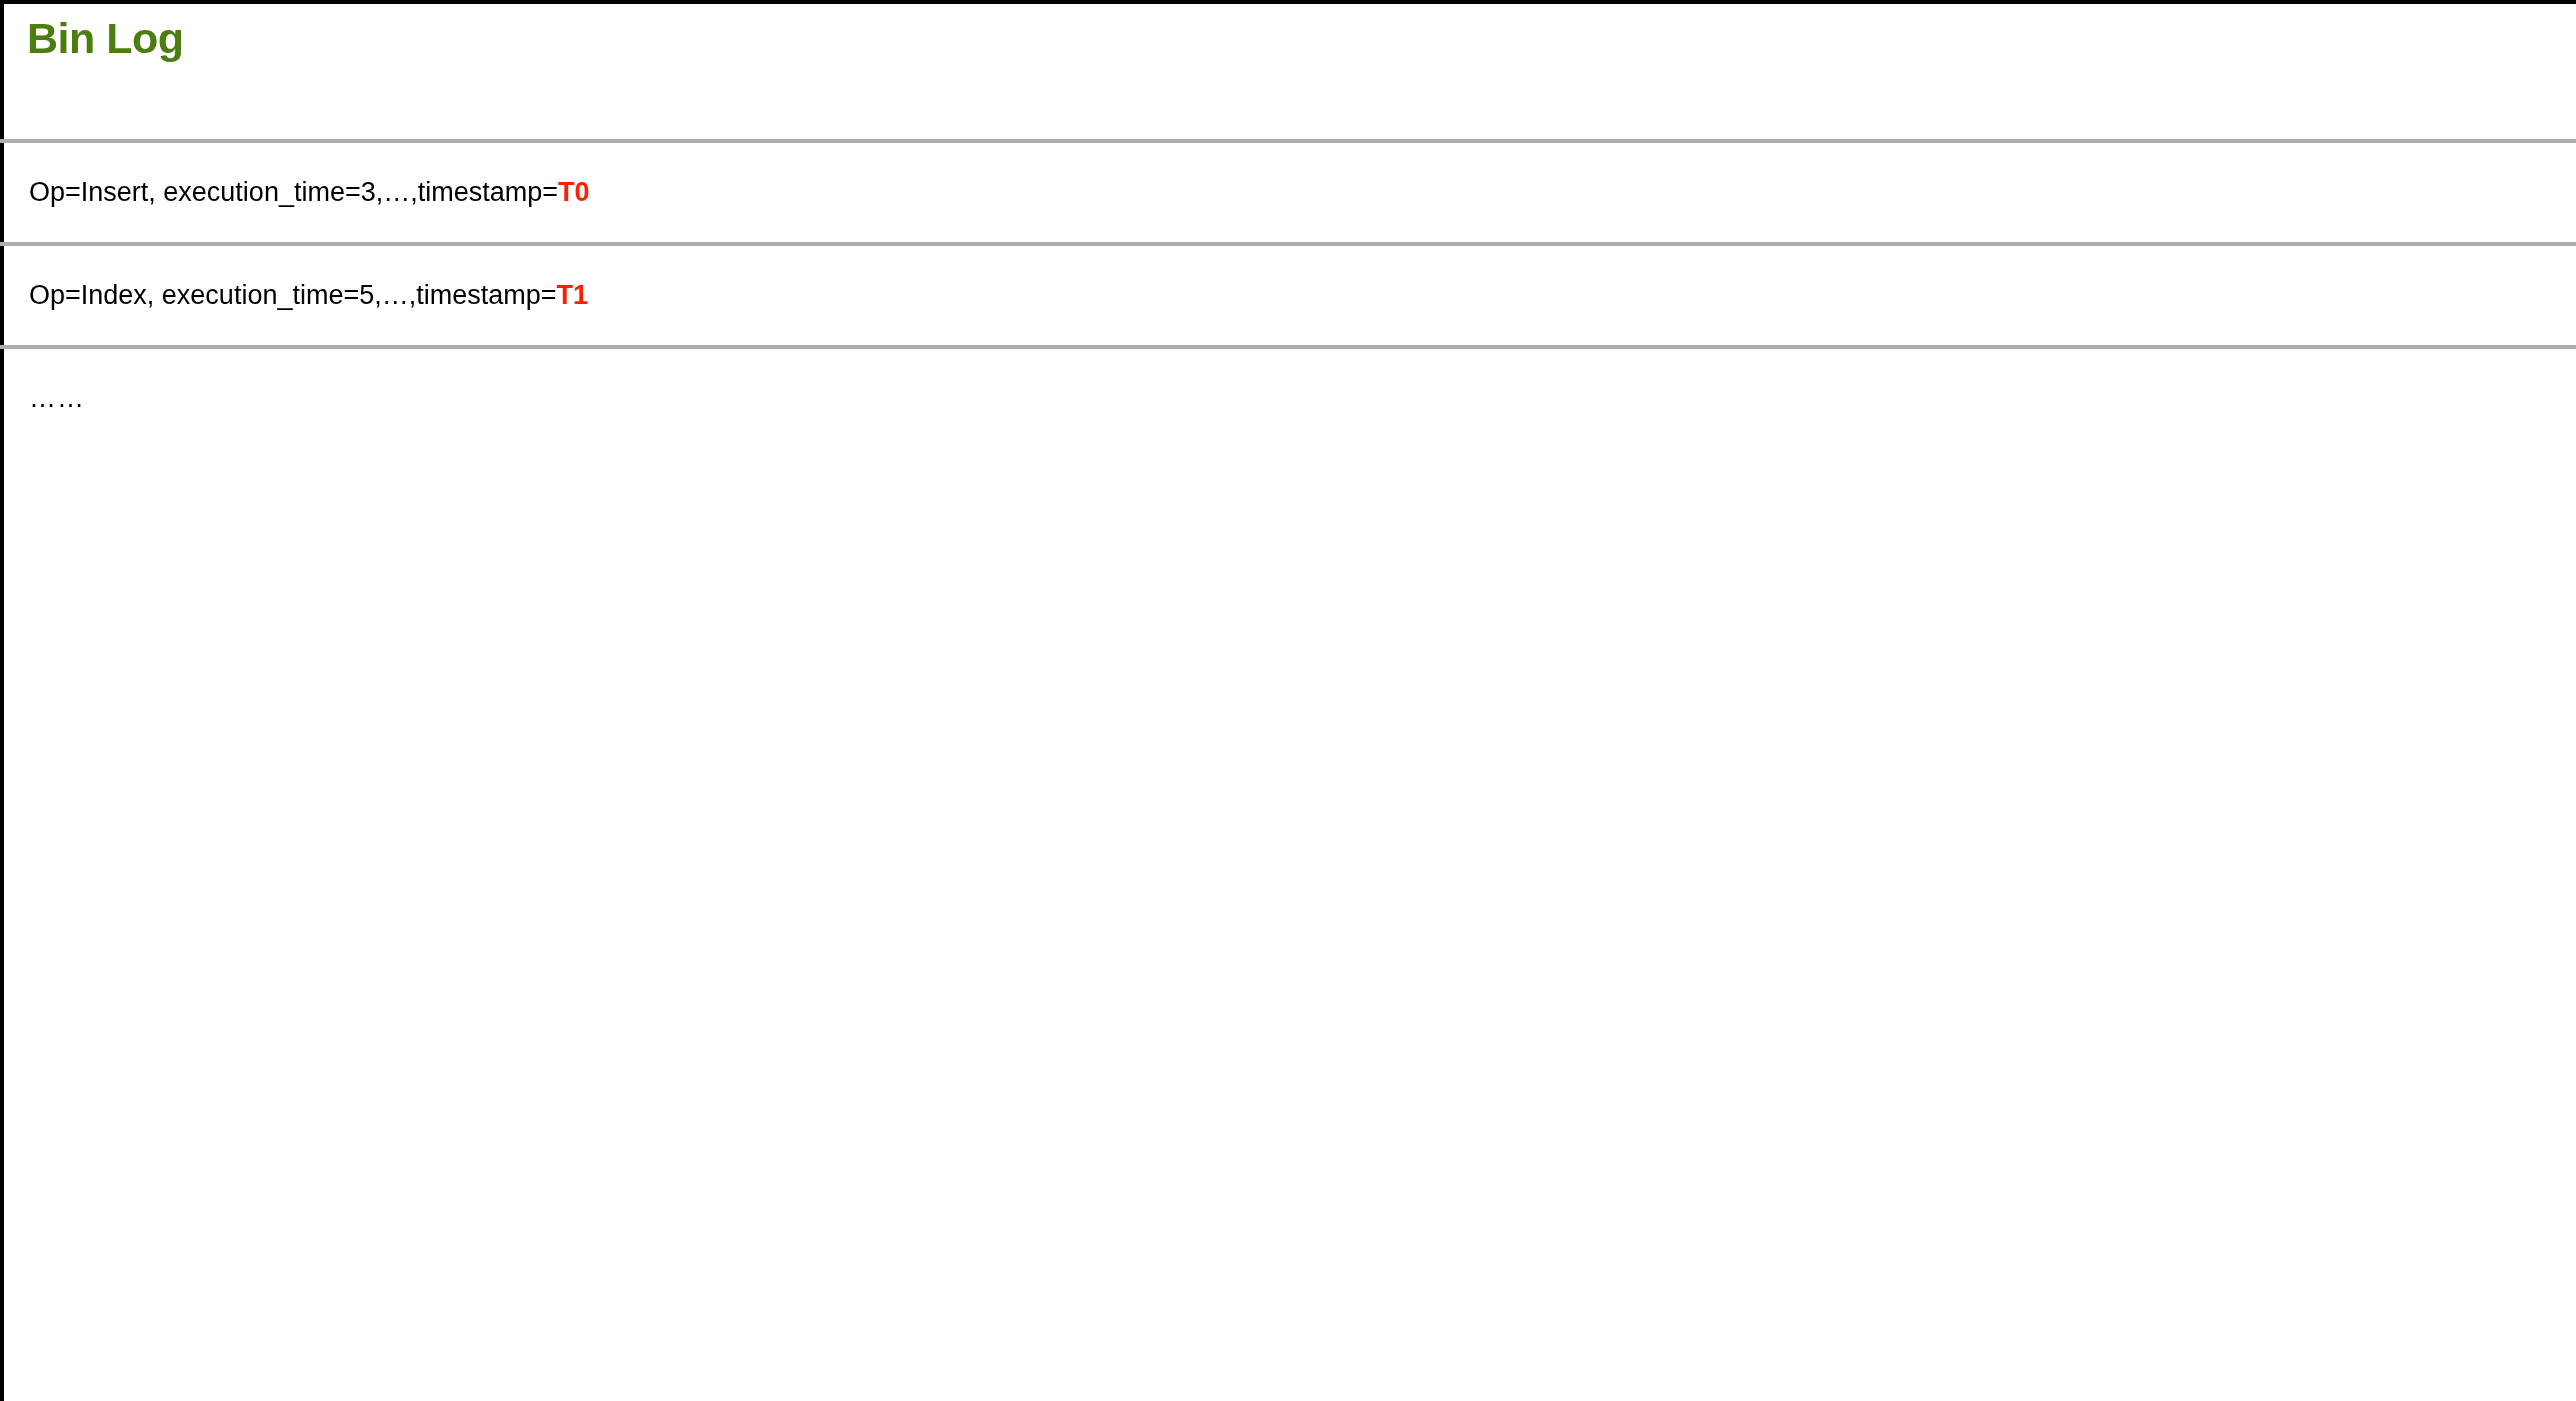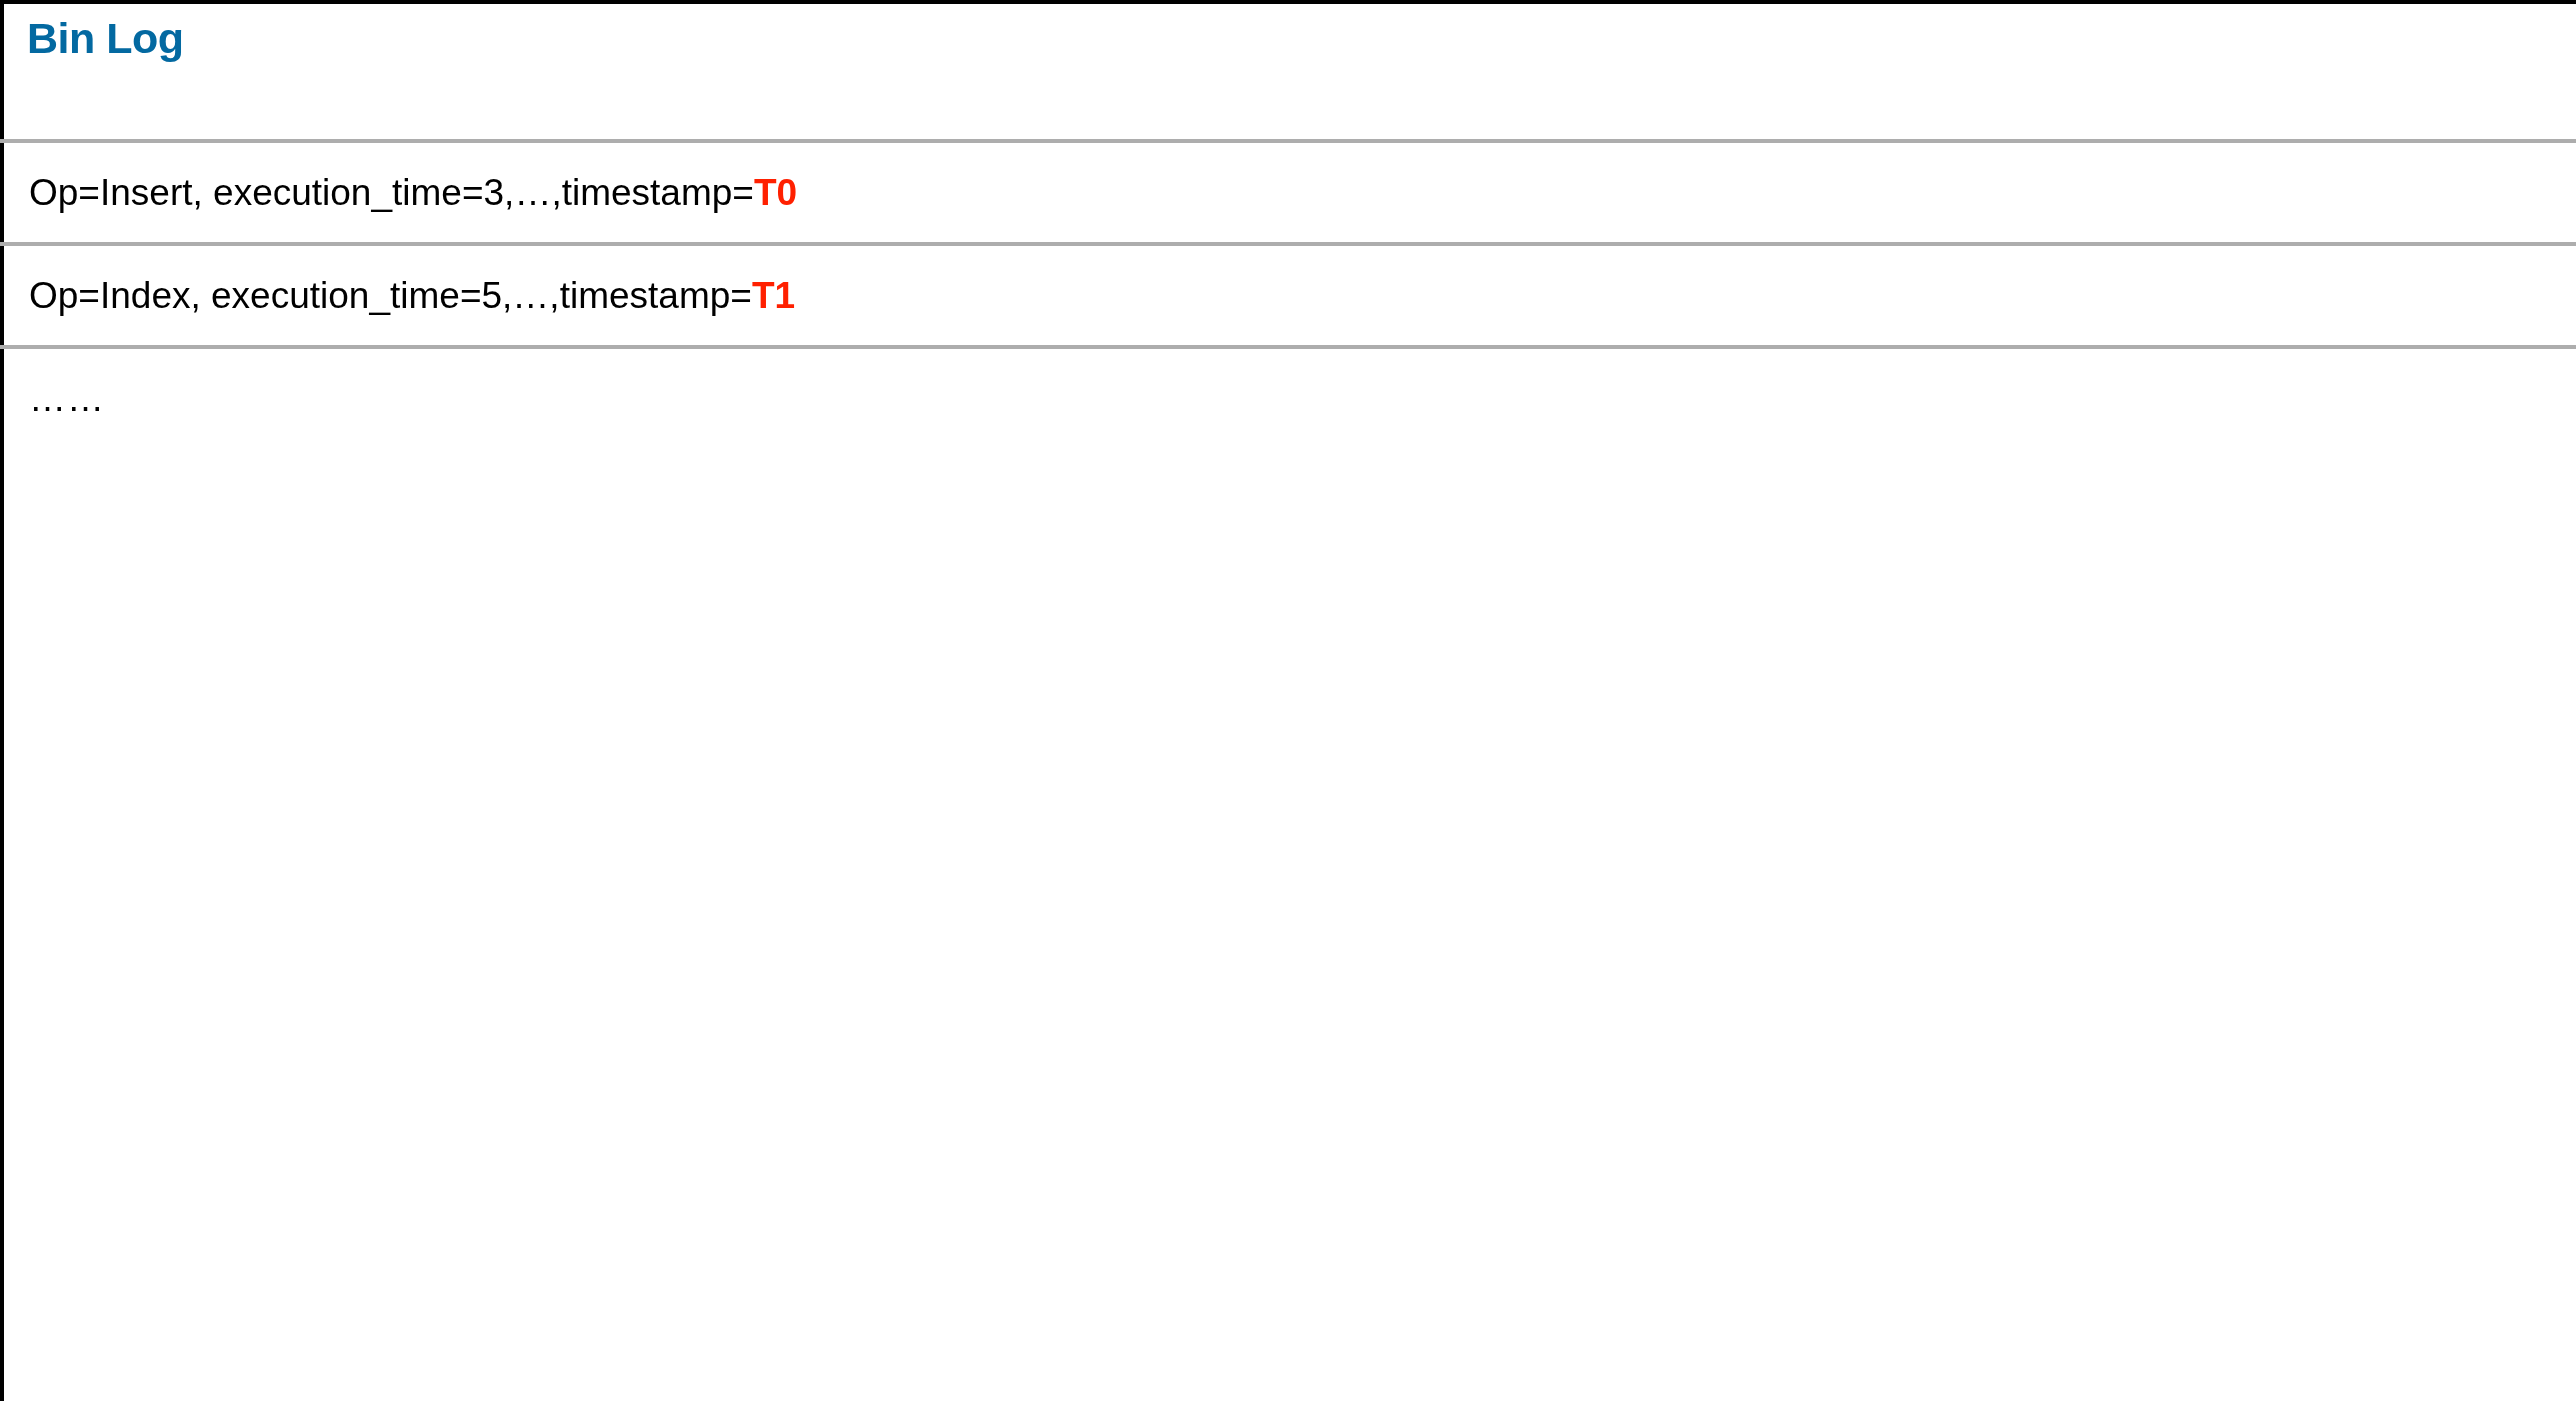--- a/index.html
+++ b/index.html
@@ -1,20 +1,20 @@
 <!DOCTYPE html>
 <html style="font-size:8.2px"><head>
 <meta charset="utf-8">
 <style>
   html,body{margin:0;padding:0;background:#000;}
   body{width:2817px;height:1402px;position:relative;overflow:hidden;
        font-family:"Liberation Sans","DejaVu Sans",sans-serif;}
 
   .panel{position:absolute;background:#fff;box-sizing:border-box;}
-  .panel-title{position:absolute;font-weight:bold;color:#0369a1;letter-spacing:-0.5px;text-align:center;}
+  .panel-title{position:absolute;font-weight:bold;color:#4d7c0f;letter-spacing:-0.5px;text-align:center;}
 
   
   #wal{left:5.2px;top:335px;width:890px;height:669px;border-radius:11.3px;}
   #wal .panel-title{left:27px;top:14.4px;font-size:43px;}
   .wal-rows{position:absolute;left:0;top:149px;width:100%;}
   .wal-row{position:relative;height:97px;border-top:3.6px solid #adadad;
            display:flex;align-items:center;padding-left:26px;box-sizing:border-box;}
   .wal-row .txt{font-size:32px;color:#000;white-space:nowrap;}
 
   
@@ -34,21 +34,21 @@
   #node1 .rows{height:142px;}
   #node1 .nrow{height:71px;}
 
   
   #binlog{left:1228px;top:939px;width:997px;height:515px;}
   #binlog .body{position:absolute;inset:0;background:#fff;border:4.1px solid #000;box-sizing:border-box;border-bottom:none;}
   #binlog .panel-title{left:27px;top:14.4px;font-size:43px;z-index:3;}
   .bl-rows{position:absolute;left:0;right:0;top:139px;z-index:2;}
   .bl-row{position:relative;height:103px;border-top:4.1px solid #adadad;
           display:flex;align-items:center;padding-left:29px;box-sizing:border-box;}
-  .bl-row .txt{font-size:37px;color:#000;white-space:nowrap;}
+  .bl-row .txt{font-size:27px;color:#000;white-space:nowrap;}
 
   .ts{font-weight:bold;}
   .ell{letter-spacing:1px;}
 
   
   #tree{position:absolute;left:0;top:0;width:1578px;height:852px;pointer-events:none;}
 </style>
 </head>
 <body>
 

